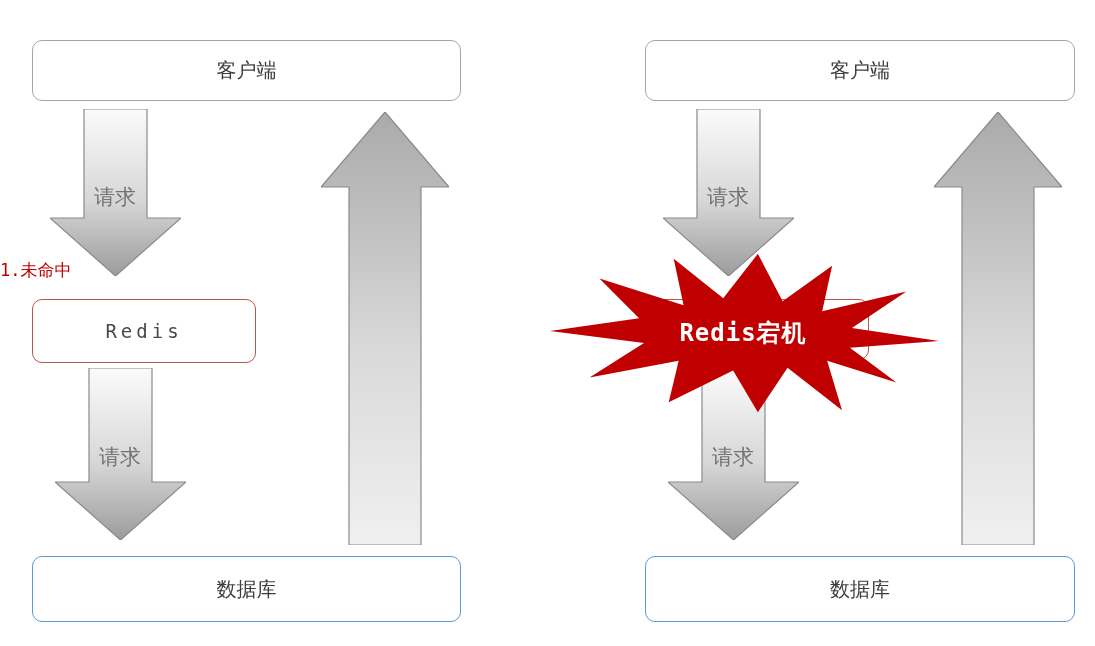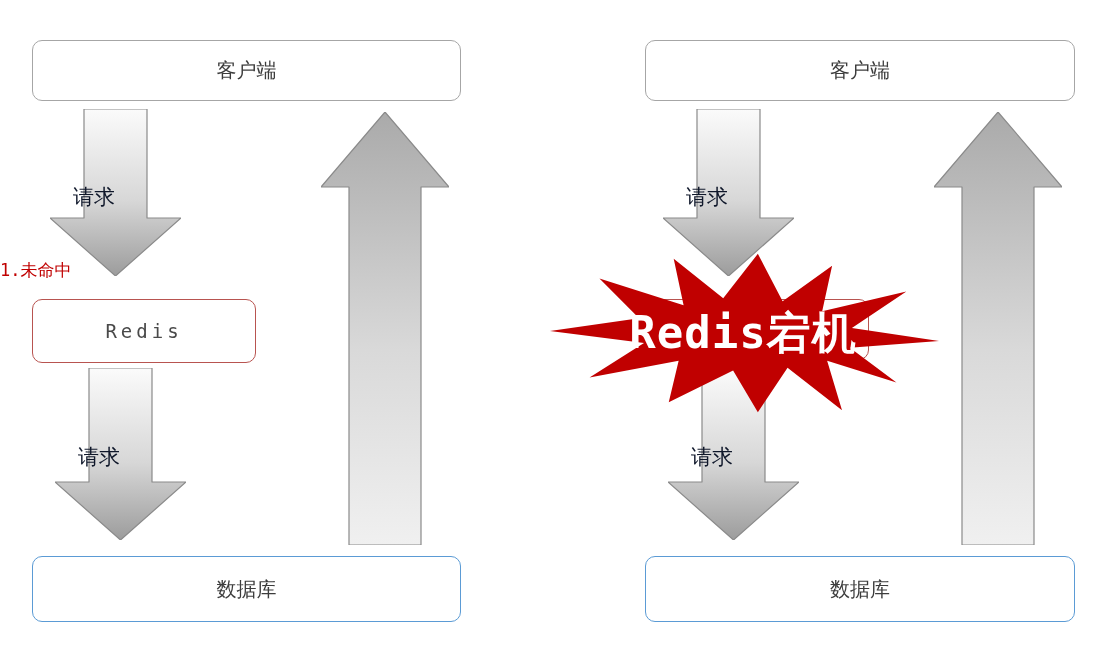--- a/index.html
+++ b/index.html
@@ -11,34 +11,34 @@
     display:flex; align-items:center; justify-content:center;
     font-size:20px; color:#3c3c3c; z-index:2;
   }
   .box.client   { border:1.6px solid #a6a6a6; }
   .box.redis    { border:1.6px solid #b85450; font-family:"DejaVu Sans Mono", monospace; letter-spacing:4px; font-size:19px; color:#4a4a4a; }
   .box.database { border:1.6px solid #5b9bd5;font-family:Liberation Serif, serif; }
 
   .arrow { position:absolute; z-index:1; }
 
   .arrow-label {
-    position:absolute; width:84px; 
-    font-size:21px; color:#0f172a; z-index:3;
+    position:absolute; width:84px; text-align:center;
+    font-size:21px; color:#737373; z-index:3;
   }
 
   .miss-label {
     position:absolute; font-family:"DejaVu Sans Mono", monospace;
     font-size:17px; color:#c00000; z-index:3; white-space:nowrap;
   }
 
   .star { position:absolute; z-index:5; }
   .crash-label {
     position:absolute; z-index:6;
     display:flex; align-items:center; justify-content:center;
-    color:#ffffff; font-weight:bold; font-size:44px;
+    color:#ffffff; font-weight:bold; font-size:24px;
     font-family:"DejaVu Sans Mono", monospace; letter-spacing:1px;
     pointer-events:none;
   }
 </style>
 </head>
 <body>
 
 <svg width="0" height="0" style="position:absolute" aria-hidden="true">
   <defs>
     <linearGradient id="gradDown" x1="0" y1="0" x2="0" y2="1">

